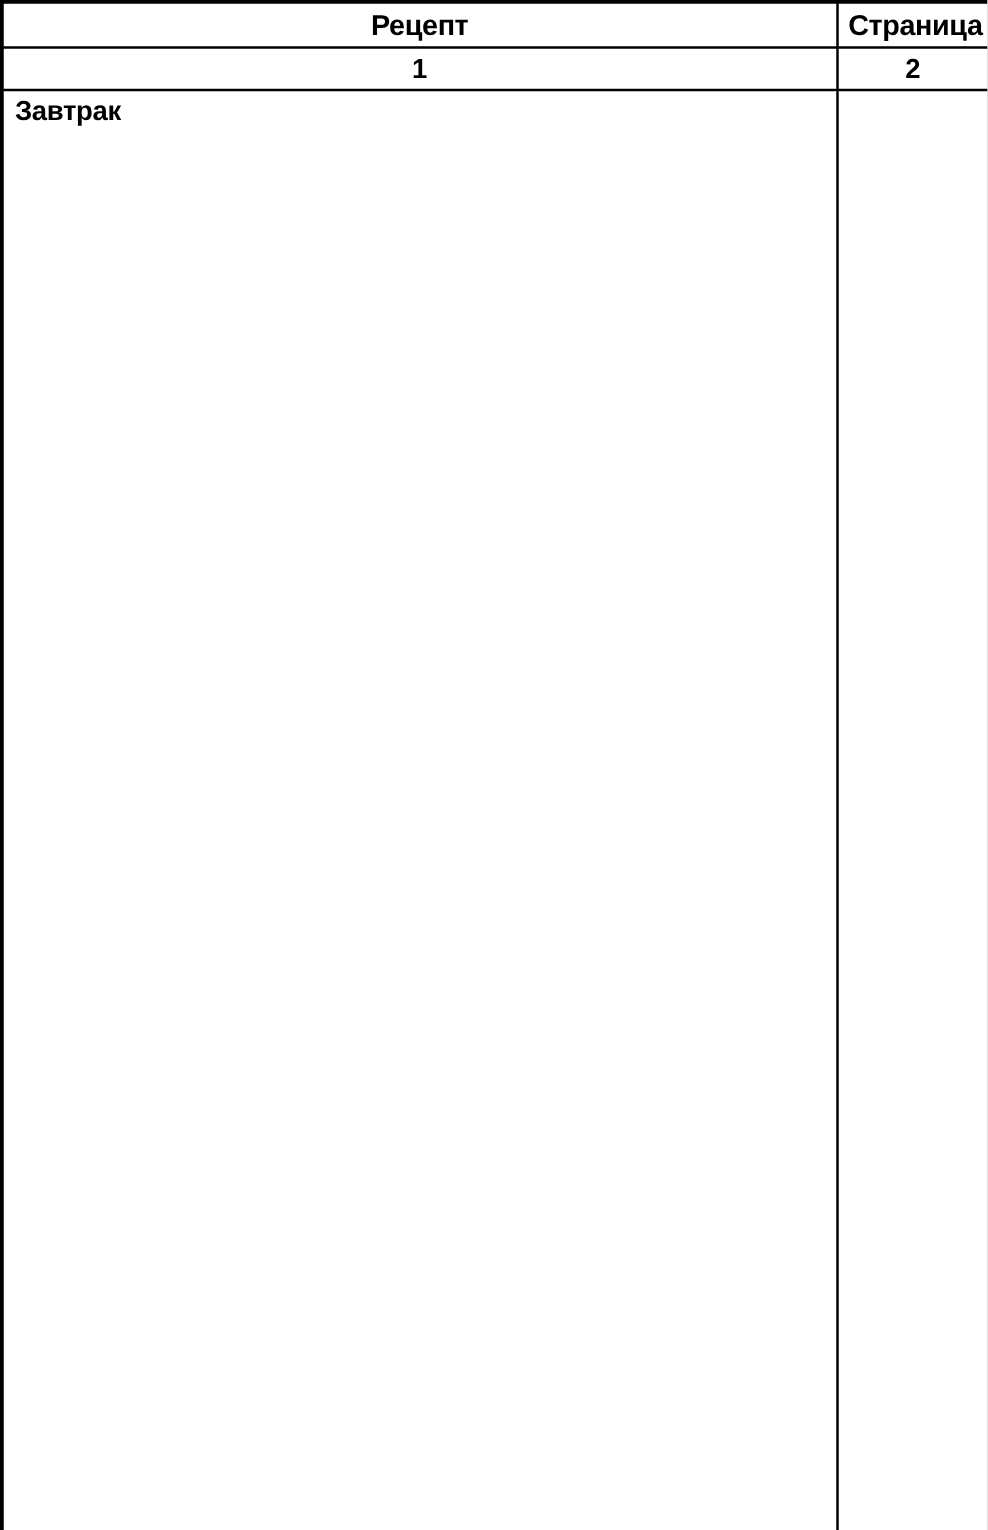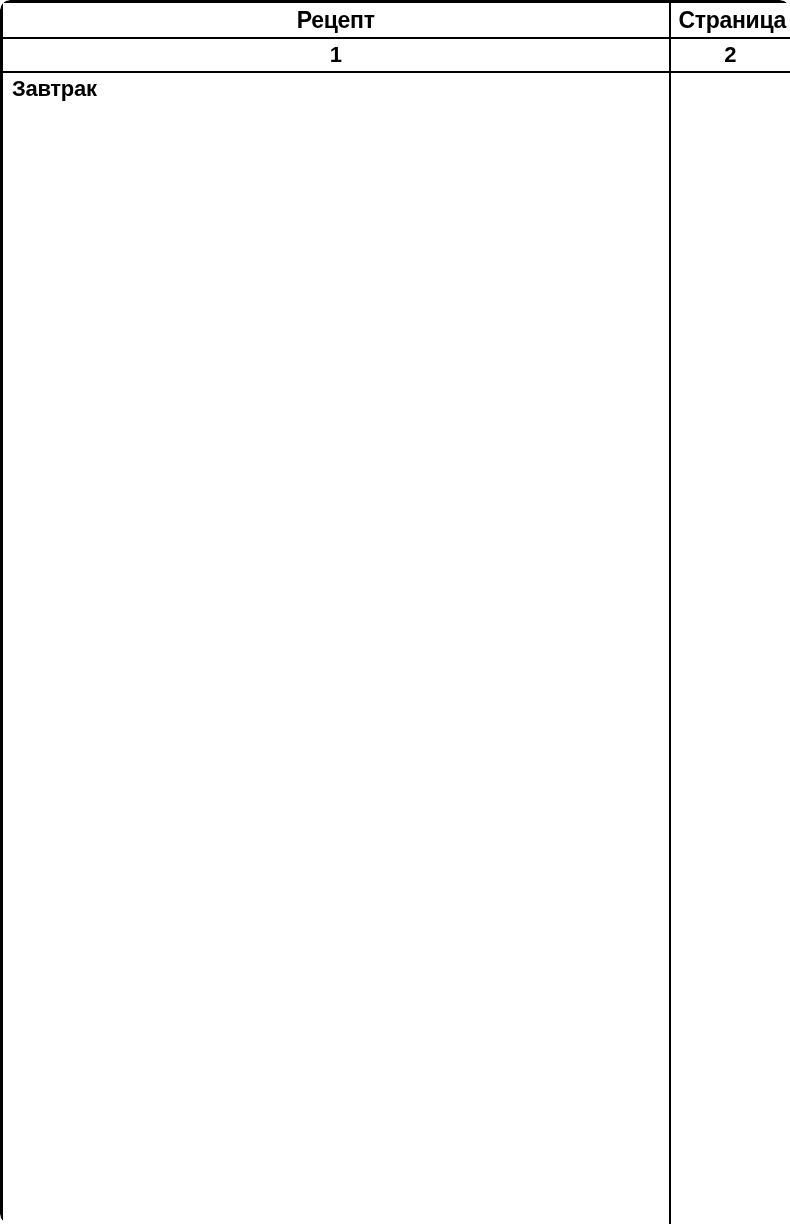--- a/index.html
+++ b/index.html
@@ -1,15 +1,15 @@
 <!DOCTYPE html>
 <html lang="ru"><head>
 <meta charset="utf-8">
 <style>
-  * { margin: 0; padding: 0; box-sizing: border-box; border-radius: 10px; }
+  * { margin: 0; padding: 0; box-sizing: border-box; }
   html, body { background: #ffffff; }
   body {
     font-family: "Liberation Sans", "DejaVu Sans", sans-serif;
     color: #000000;
     width: 790px;
   }
   .page {
     width: 790px;
     height: 1224px;
     overflow: hidden;

